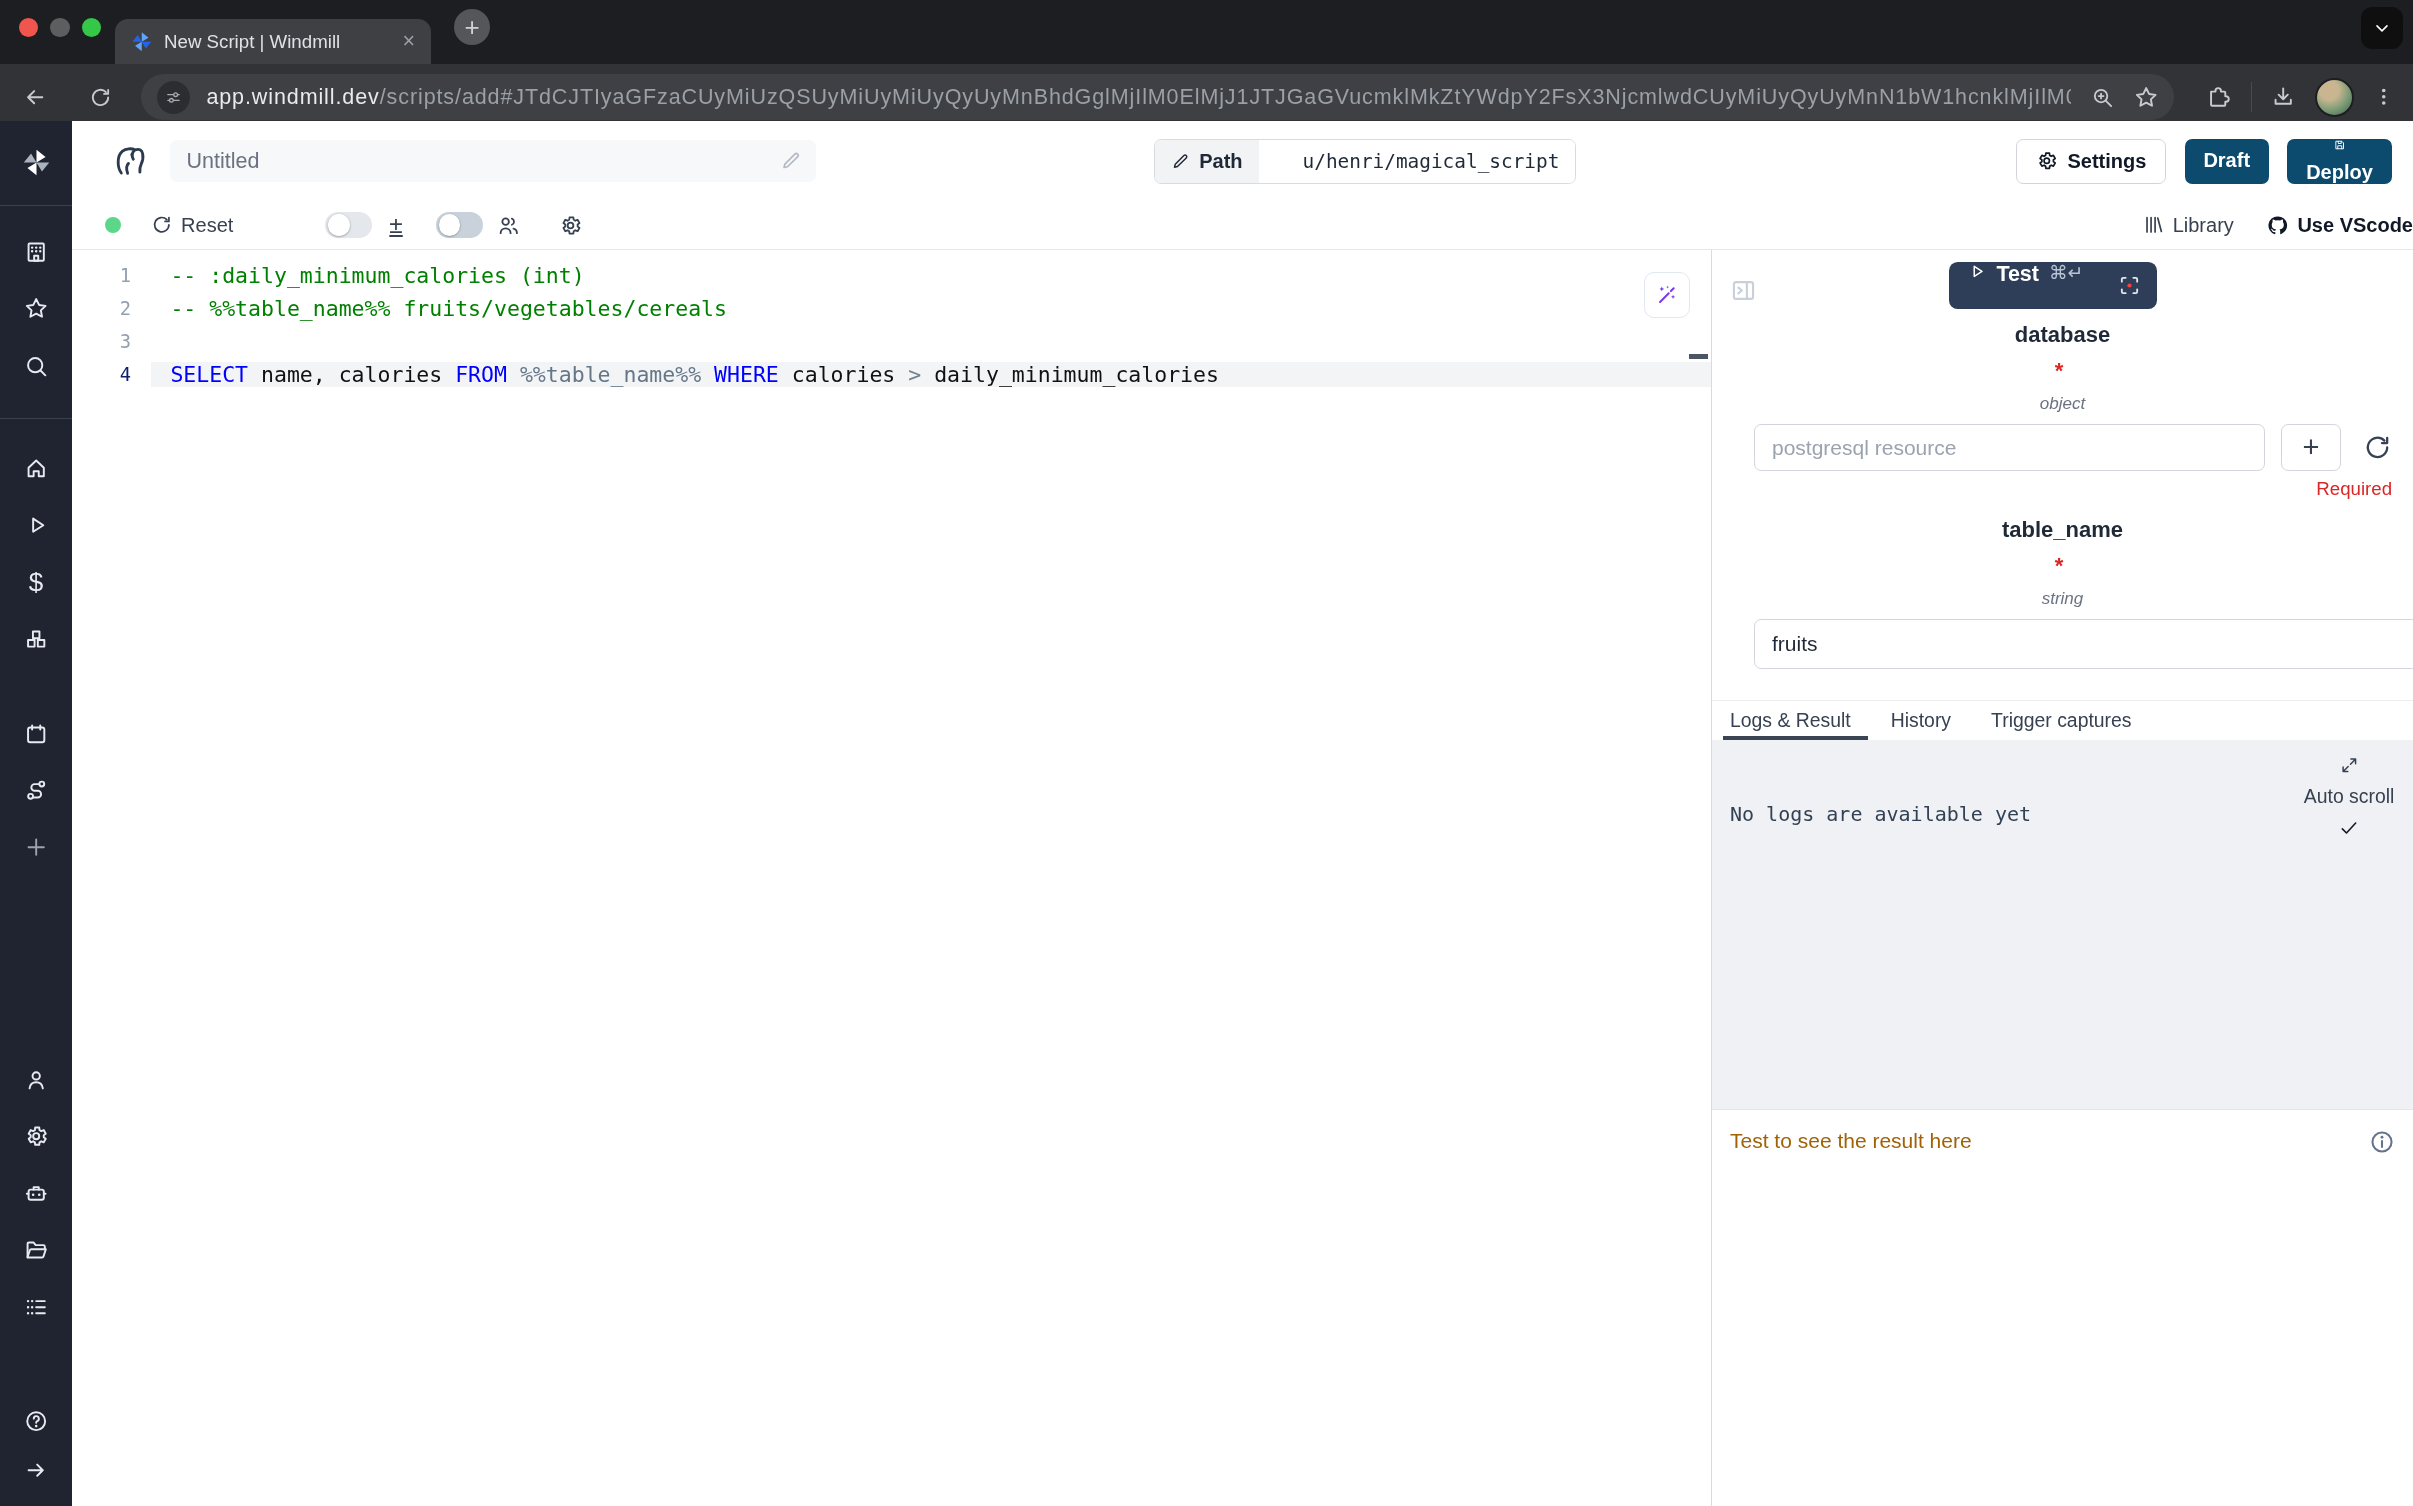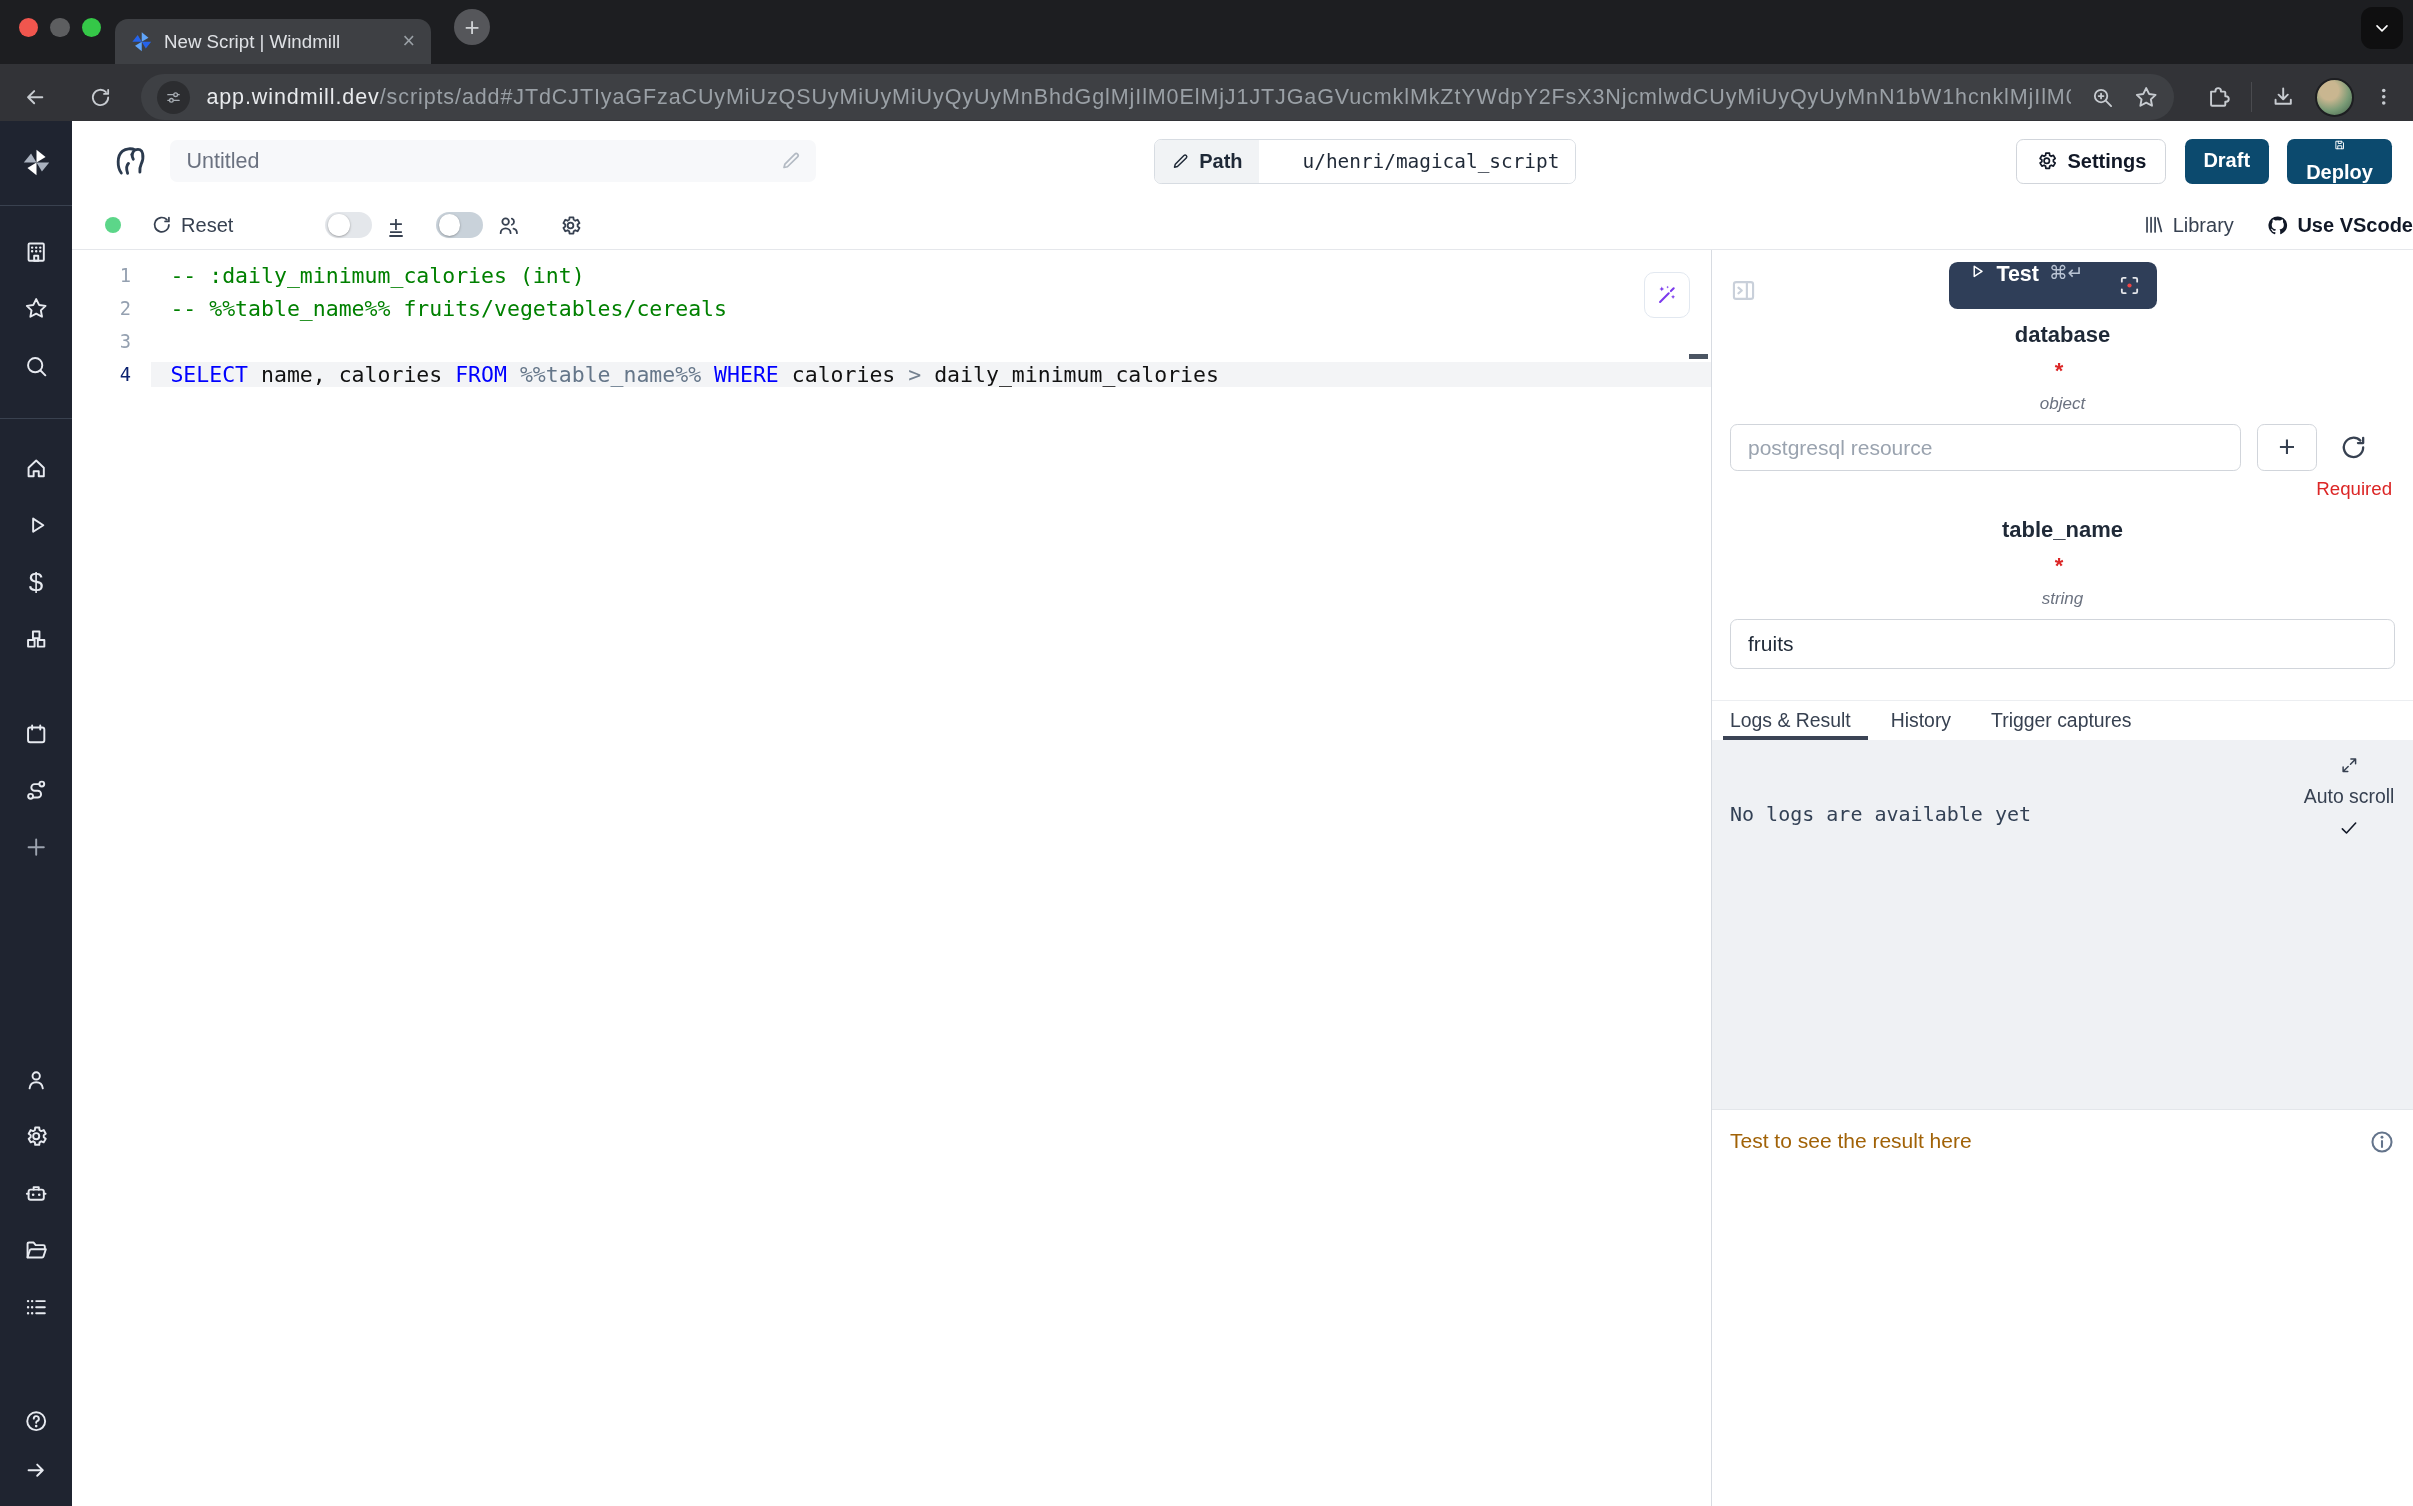--- a/index.html
+++ b/index.html
@@ -102,21 +102,21 @@
   .test-label { font-size:21.5px; font-weight:700; }
   .test-kbd { font-family:"DejaVu Sans",sans-serif; font-size:18.7px; color:#b9c3d3; }
   .test-cap { background:#2f3e58; border-left:1.4px solid #1b2940; width:55px; display:flex; align-items:center; justify-content:center; color:#e5e7eb; }
   .form { height:391px; padding:0 18px; }
   .flabel { display:flex; align-items:center; gap:10px;flex-direction:column; }
   .fname { font-size:22px; font-weight:700; color:#1f2937; }
   .fstar { color:#dc2626; font-weight:700; font-size:22px; }
   .ftype { font-size:17px; font-style:italic; color:#6b7280; }
   .frow { display:flex; align-items:center; margin-top:10px; }
   .tinput { height:47px; border:1.4px solid #d1d5db; border-radius:7.2px; font-size:21px; color:#1f2937;
-            padding:0 17px; outline:none; font-family:"Liberation Sans",sans-serif; background:#fff; }
+            padding:0 17px; outline:none; font-family:"Liberation Sans",sans-serif; background:#fff;margin-left:24px; }
   .tinput::placeholder { color:#9aa3af; }
   .db-input { width:511px; }
   .plus-btn { width:60px; height:47px; margin-left:16px; border:1.4px solid #d1d5db; border-radius:7.2px;
               background:#fff; font-size:29px; color:#374151; display:flex; align-items:center; justify-content:center; }
   .refresh-btn { margin-left:21.5px; color:#374151; }
   .required { text-align:right; margin-top:7.2px; font-size:18.7px; color:#dc2626; padding-right:2.9px; }
   .mt-label { margin-top:17px; }
   .tn-input { width:100%; height:50px; margin-top:10px; }
 
   .tabs { height:40px; border-top:0.7px solid #eceef1; display:flex; align-items:stretch; padding:0 18px; gap:40px; }

